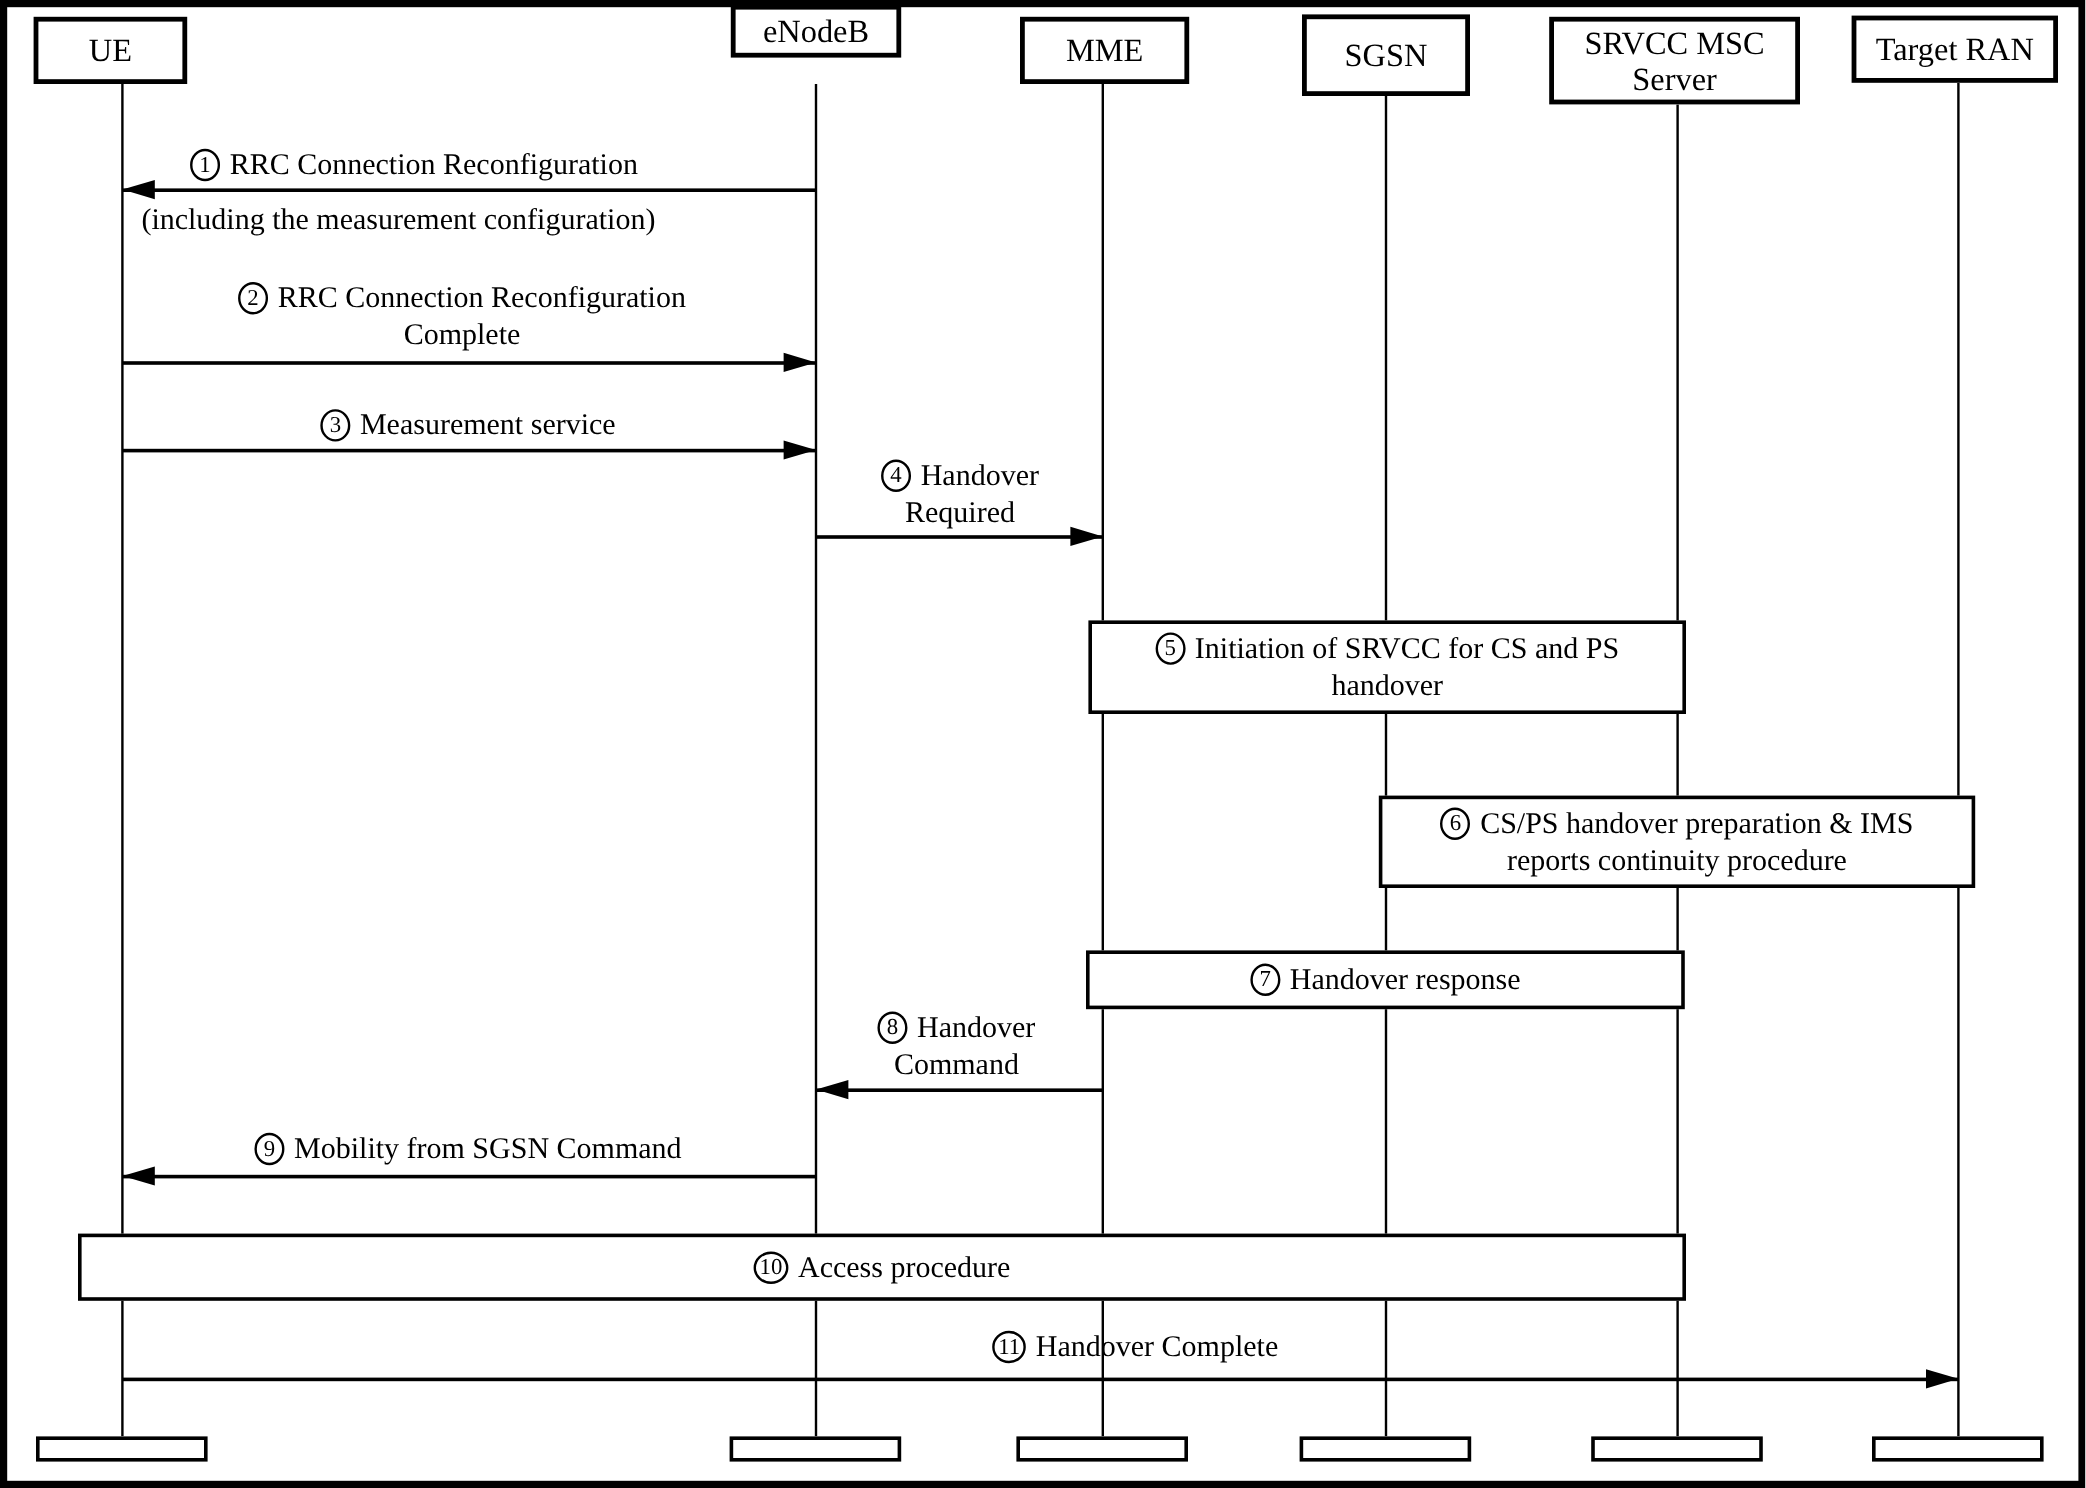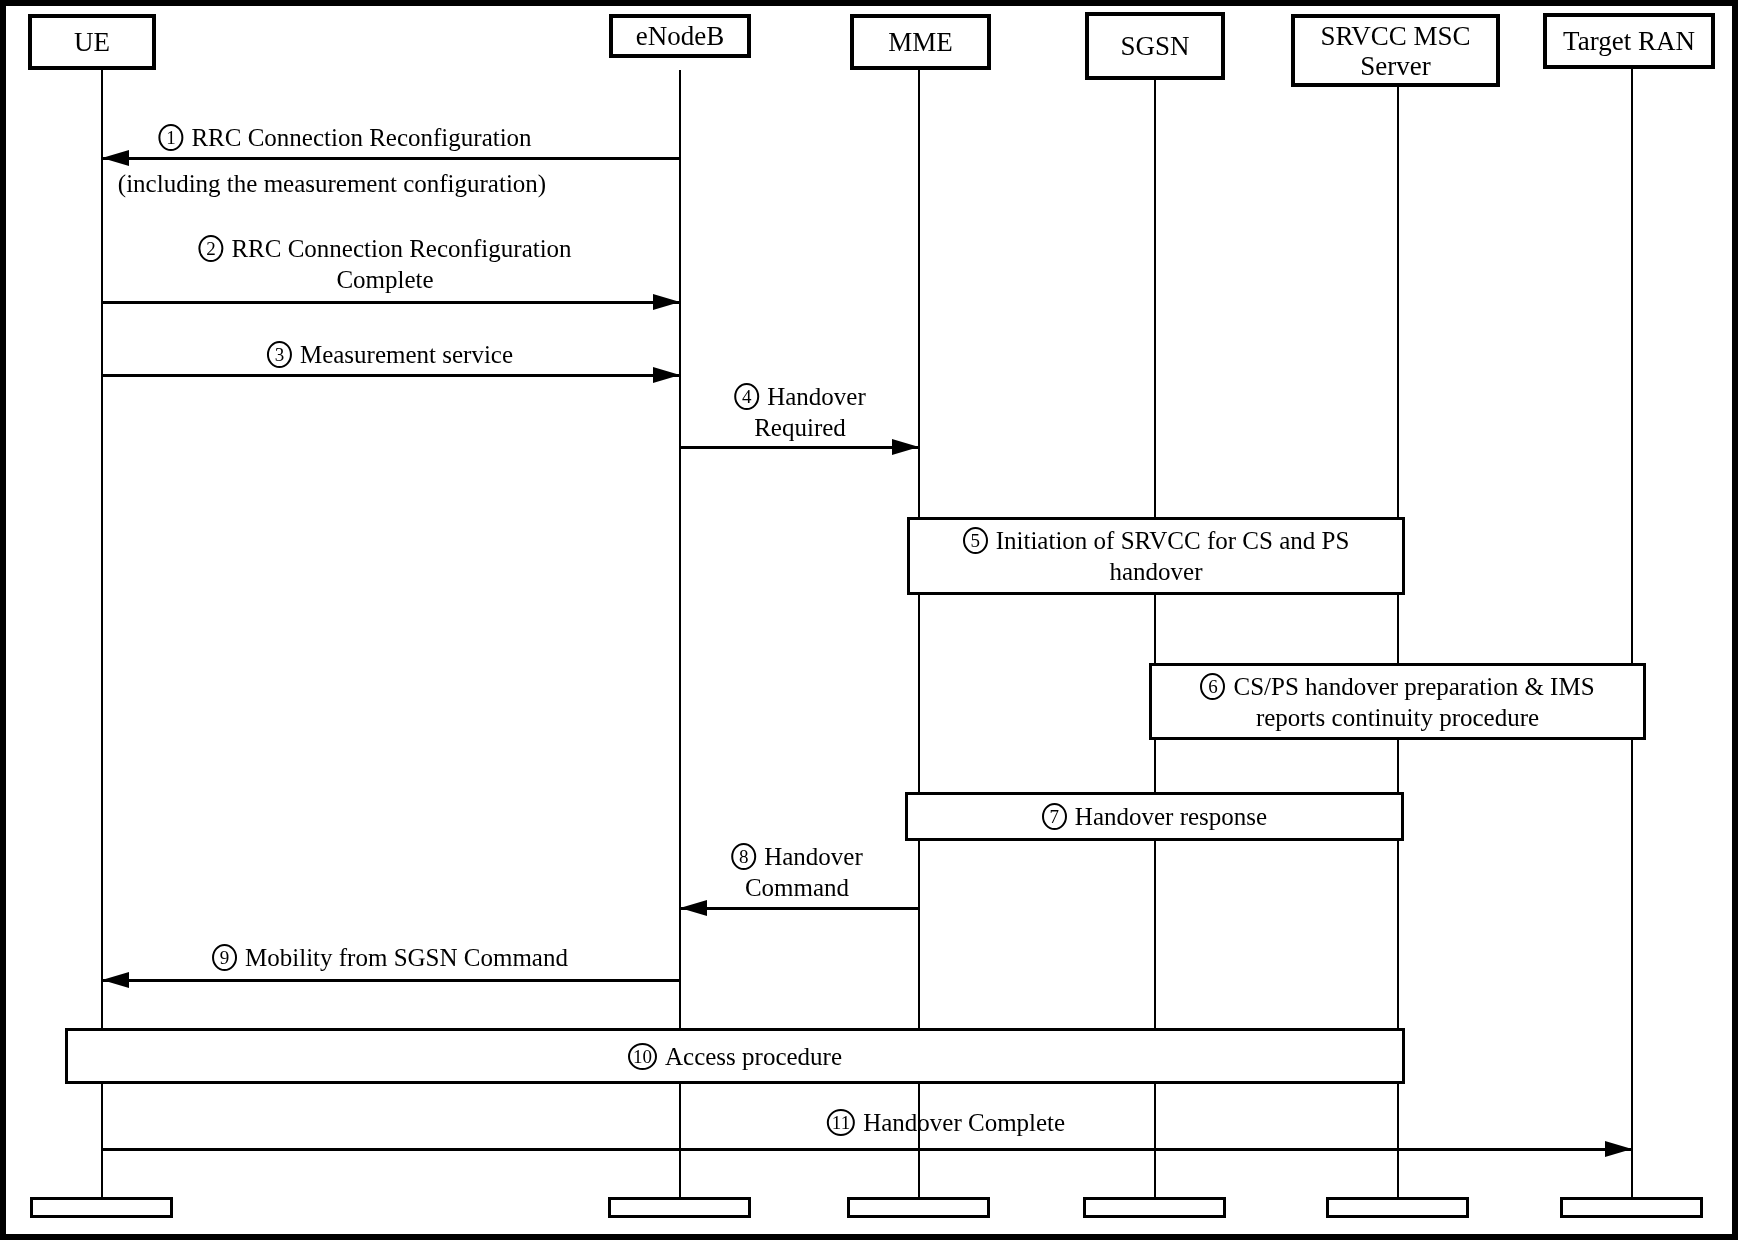--- a/index.html
+++ b/index.html
@@ -45,21 +45,21 @@
 </style>
 </head>
 <body>
 
 <div class="stage">
   <div class="frame"></div>
 
   <div class="pbox" style="left:28px;top:14px;width:128px;height:56px">
     <span>UE</span>
   </div>
-  <div class="pbox" style="left:609px;top:14px;width:142px;height:44px">
+  <div class="pbox" style="left:609px;top:4px;width:142px;height:44px">
     <span>eNodeB</span>
   </div>
   <div class="pbox" style="left:850px;top:14px;width:141px;height:56px">
     <span>MME</span>
   </div>
   <div class="pbox" style="left:1085px;top:12px;width:140px;height:68px">
     <span>SGSN</span>
   </div>
   <div class="pbox" style="left:1543px;top:13px;width:172px;height:56px">
     <span>Target RAN</span>

